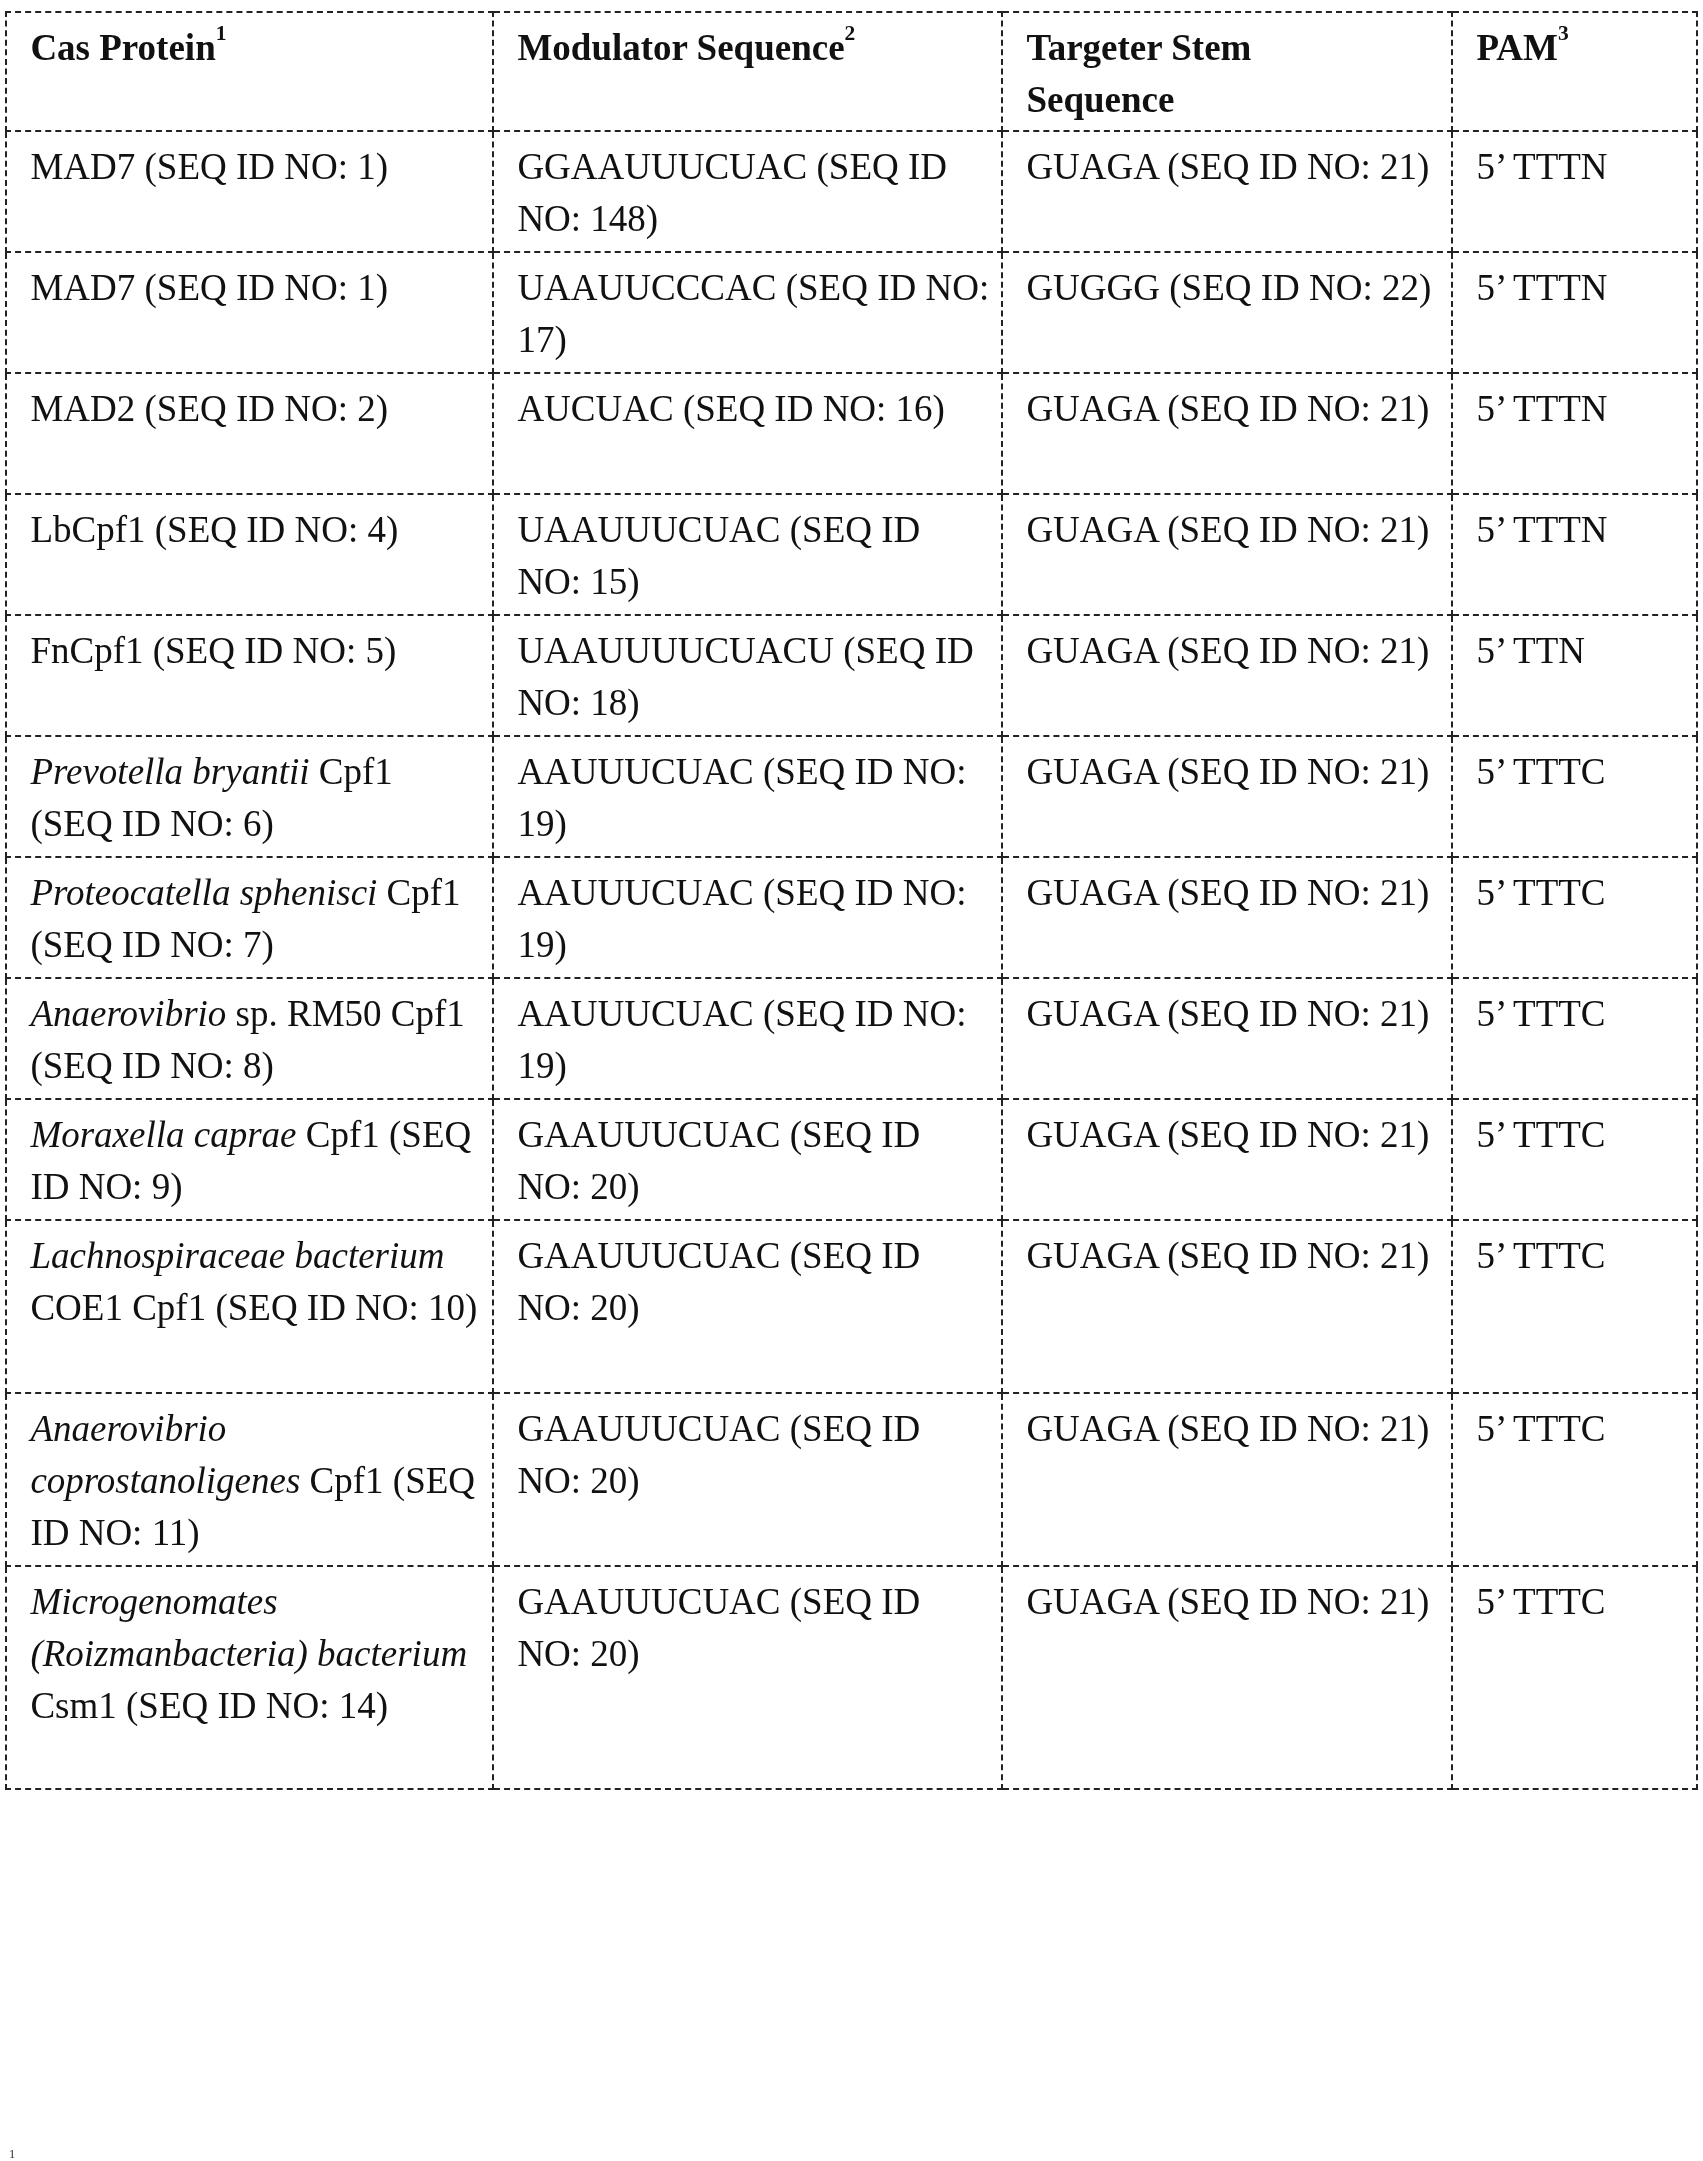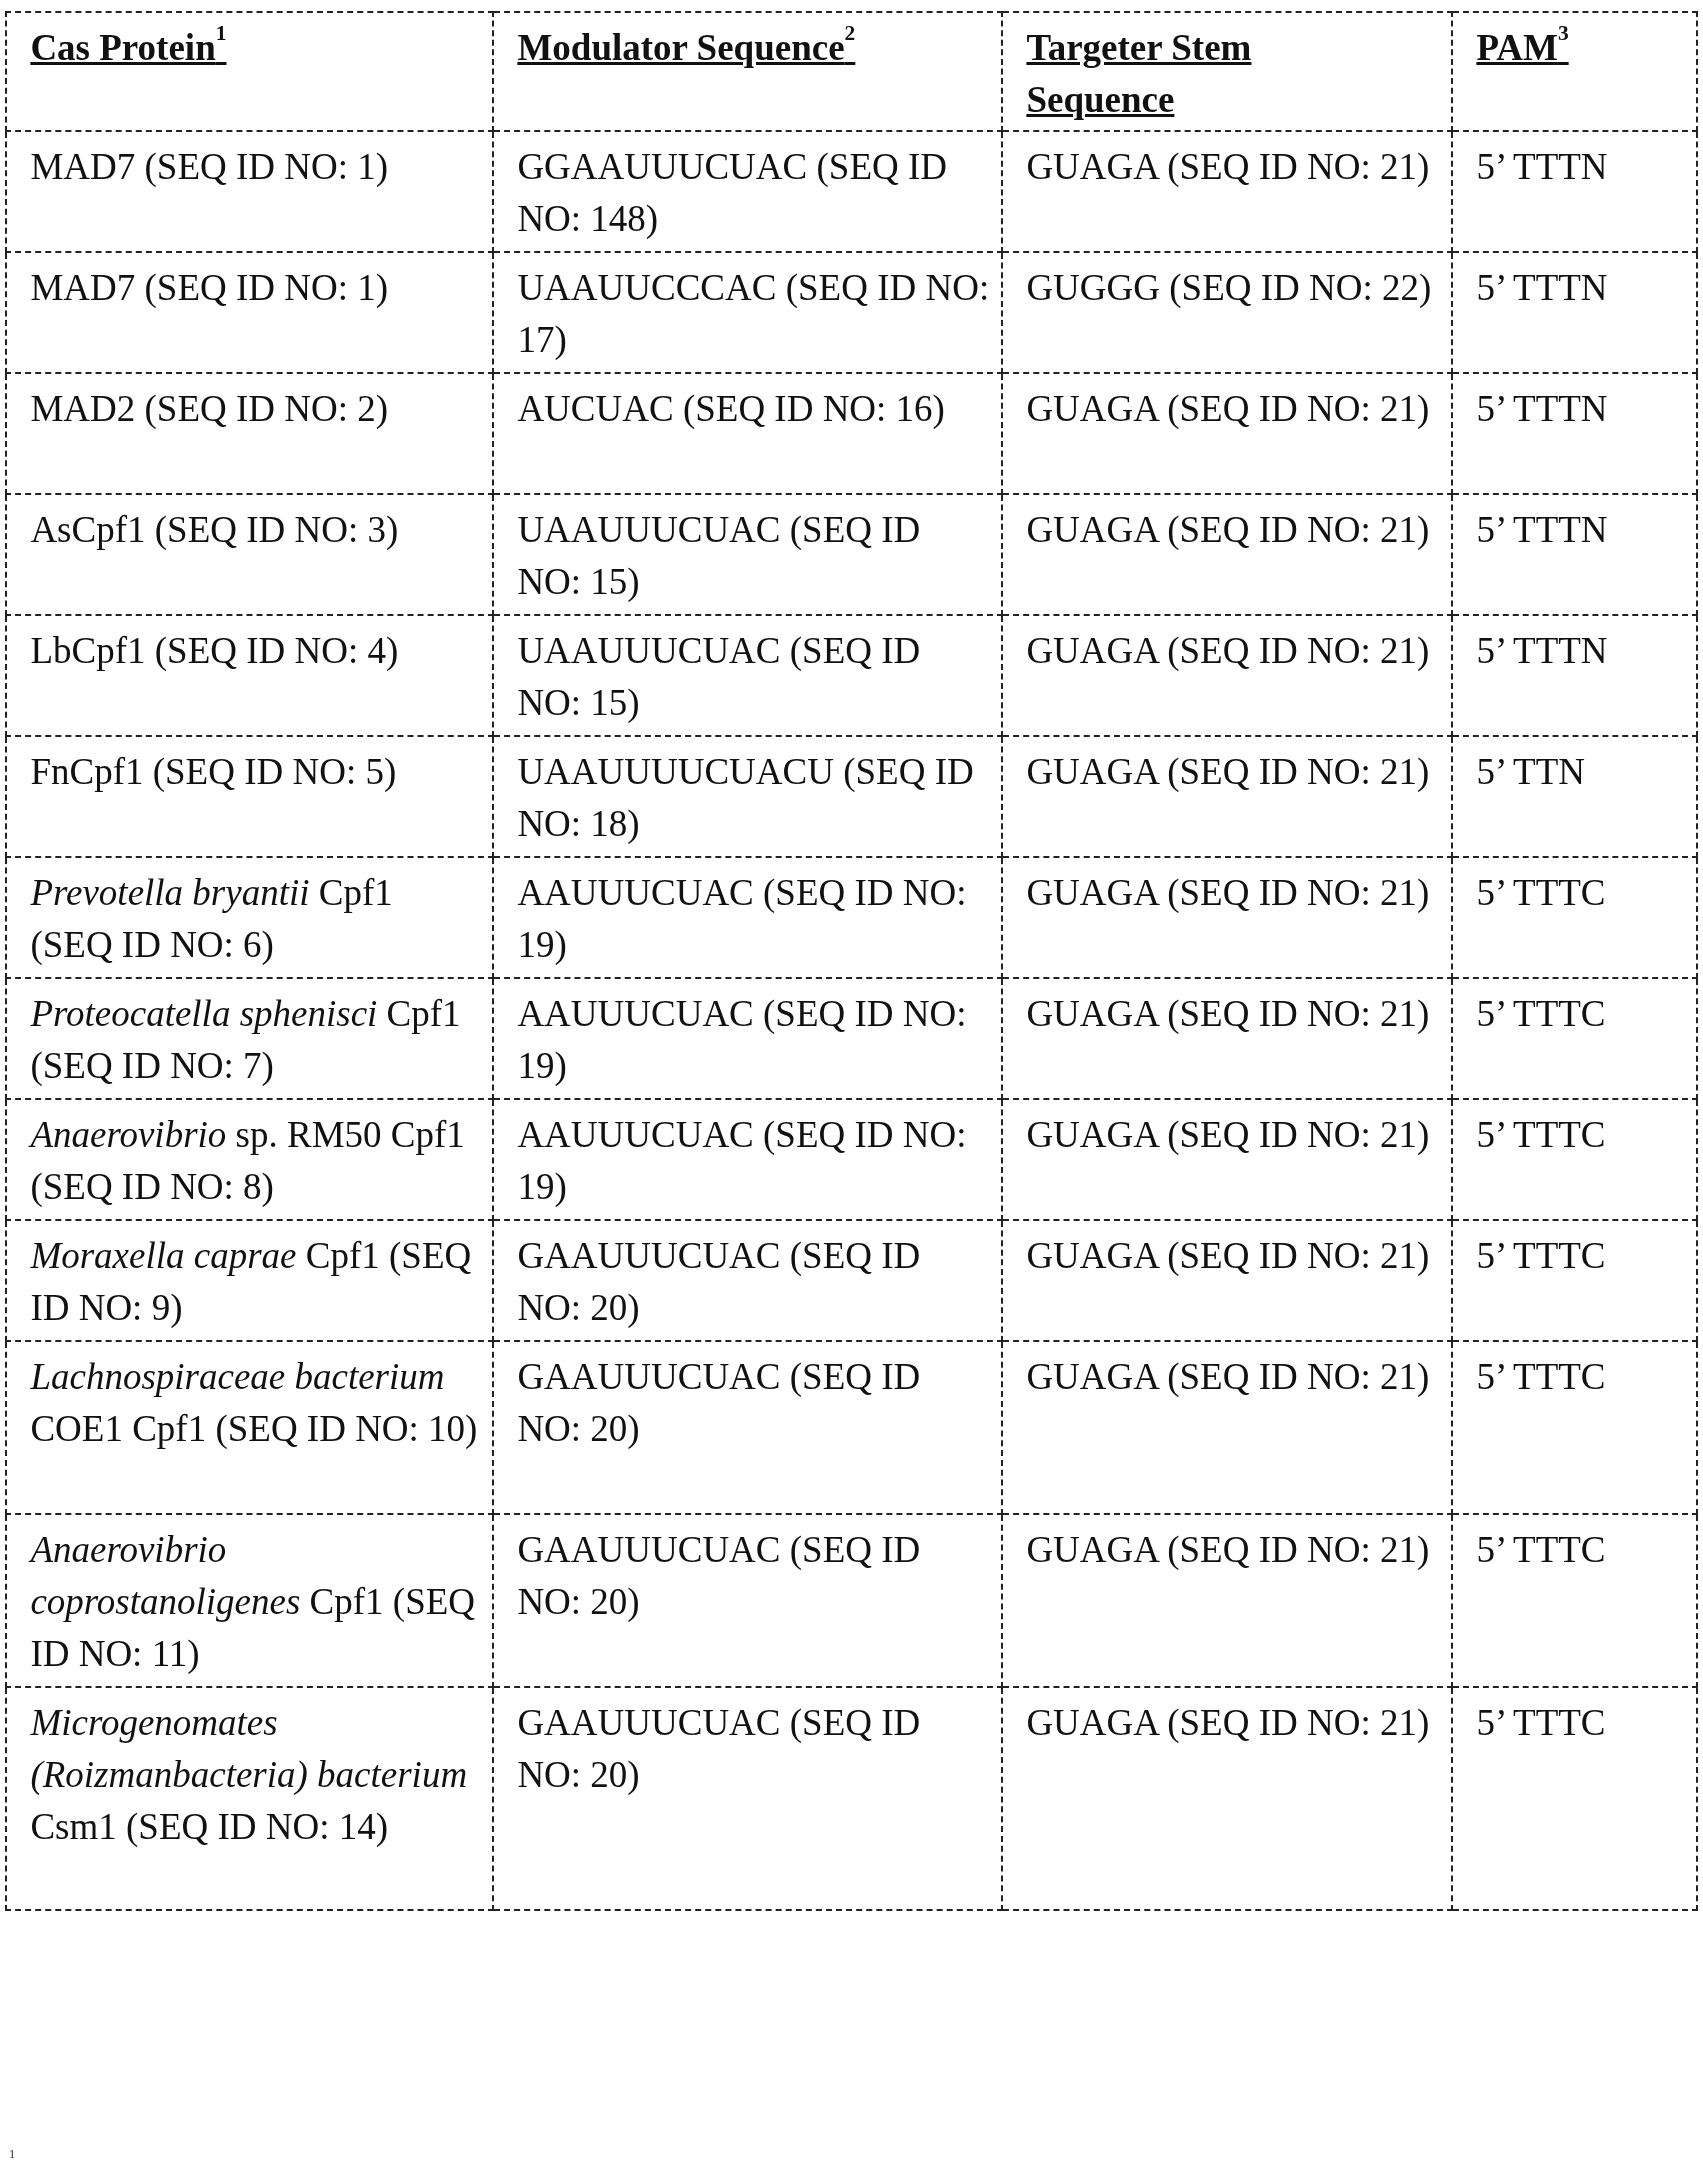--- a/index.html
+++ b/index.html
@@ -7,21 +7,21 @@
          font-family: "Liberation Serif", "DejaVu Serif", serif; color: #111; }
   table.cas-table {
     position: absolute; left: 5.4px; top: 10.7px;
     width: 1691px; border-collapse: collapse; table-layout: fixed;
   }
   table.cas-table td, table.cas-table th {
     border: 2.7px dashed #222; vertical-align: top; text-align: left;
     padding: 9px 9px 0 23px; font-size: 37px; line-height: 52px;
     font-weight: normal; overflow: hidden;
   }
-  table.cas-table th { font-weight: bold; line-height: 52px; text-decoration: underline; }
+  table.cas-table th { font-weight: bold; line-height: 52px; }
   table.cas-table th sup { font-size: 21.5px; vertical-align: top; line-height: 27px; position: relative; top: -1.8px; }
   col.c1 { width: 487px; }
   col.c2 { width: 509px; }
   col.c3 { width: 450px; }
   col.c4 { width: 245px; }
   tr.h-head { height: 119px; }
   tr.h2 { height: 121px; }
   tr.h3 { height: 173px; }
   tr.h4 { height: 223px; }
   .it { font-style: italic; }
@@ -54,26 +54,20 @@
     </tr>
     <tr class="h2">
       <td><span class="it"></span><span>MAD7 (SEQ ID NO: 1)</span></td>
       <td>UAAUUCCCAC (SEQ ID NO: 17)</td>
       <td>GUGGG (SEQ ID NO: 22)</td>
       <td>5’ TTTN</td>
     </tr>
     <tr class="h2">
       <td><span class="it"></span><span>MAD2 (SEQ ID NO: 2)</span></td>
       <td>AUCUAC (SEQ ID NO: 16)</td>
-      <td>GUAGA (SEQ ID NO: 21)</td>
-      <td>5’ TTTN</td>
-    </tr>
-    <tr class="h2">
-      <td><span class="it"></span><span>AsCpf1 (SEQ ID NO: 3)</span></td>
-      <td>UAAUUUCUAC (SEQ ID NO: 15)</td>
       <td>GUAGA (SEQ ID NO: 21)</td>
       <td>5’ TTTN</td>
     </tr>
     <tr class="h2">
       <td><span class="it"></span><span>LbCpf1 (SEQ ID NO: 4)</span></td>
       <td>UAAUUUCUAC (SEQ ID NO: 15)</td>
       <td>GUAGA (SEQ ID NO: 21)</td>
       <td>5’ TTTN</td>
     </tr>
     <tr class="h2">

